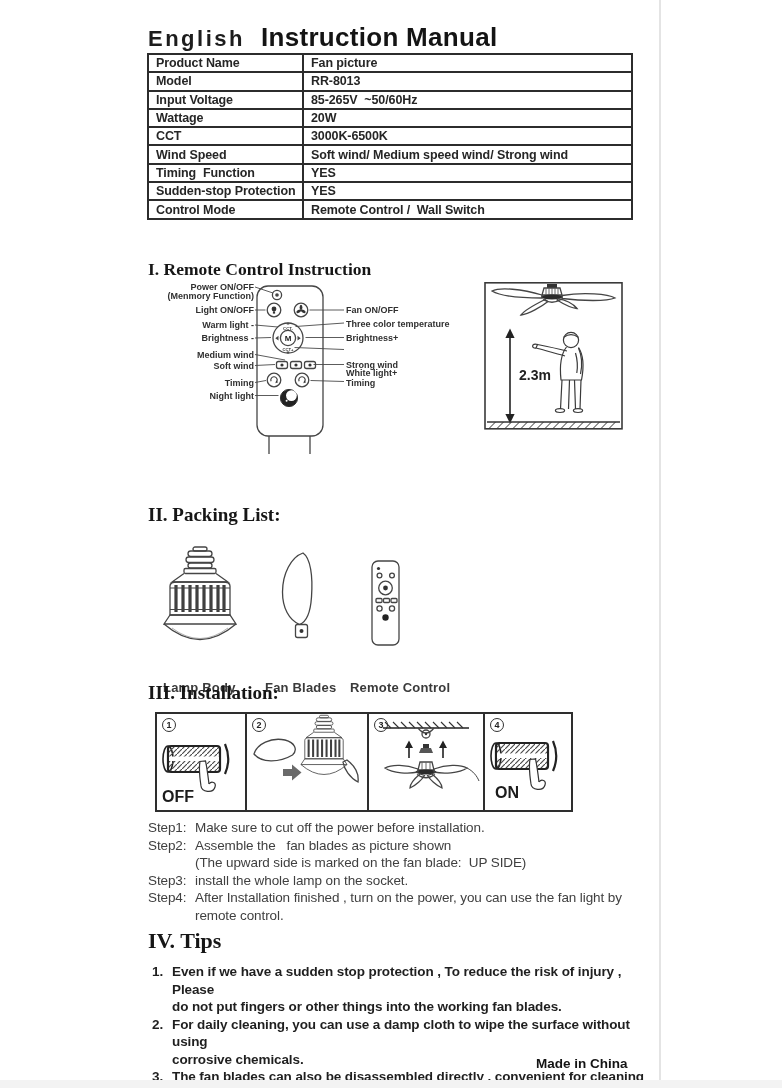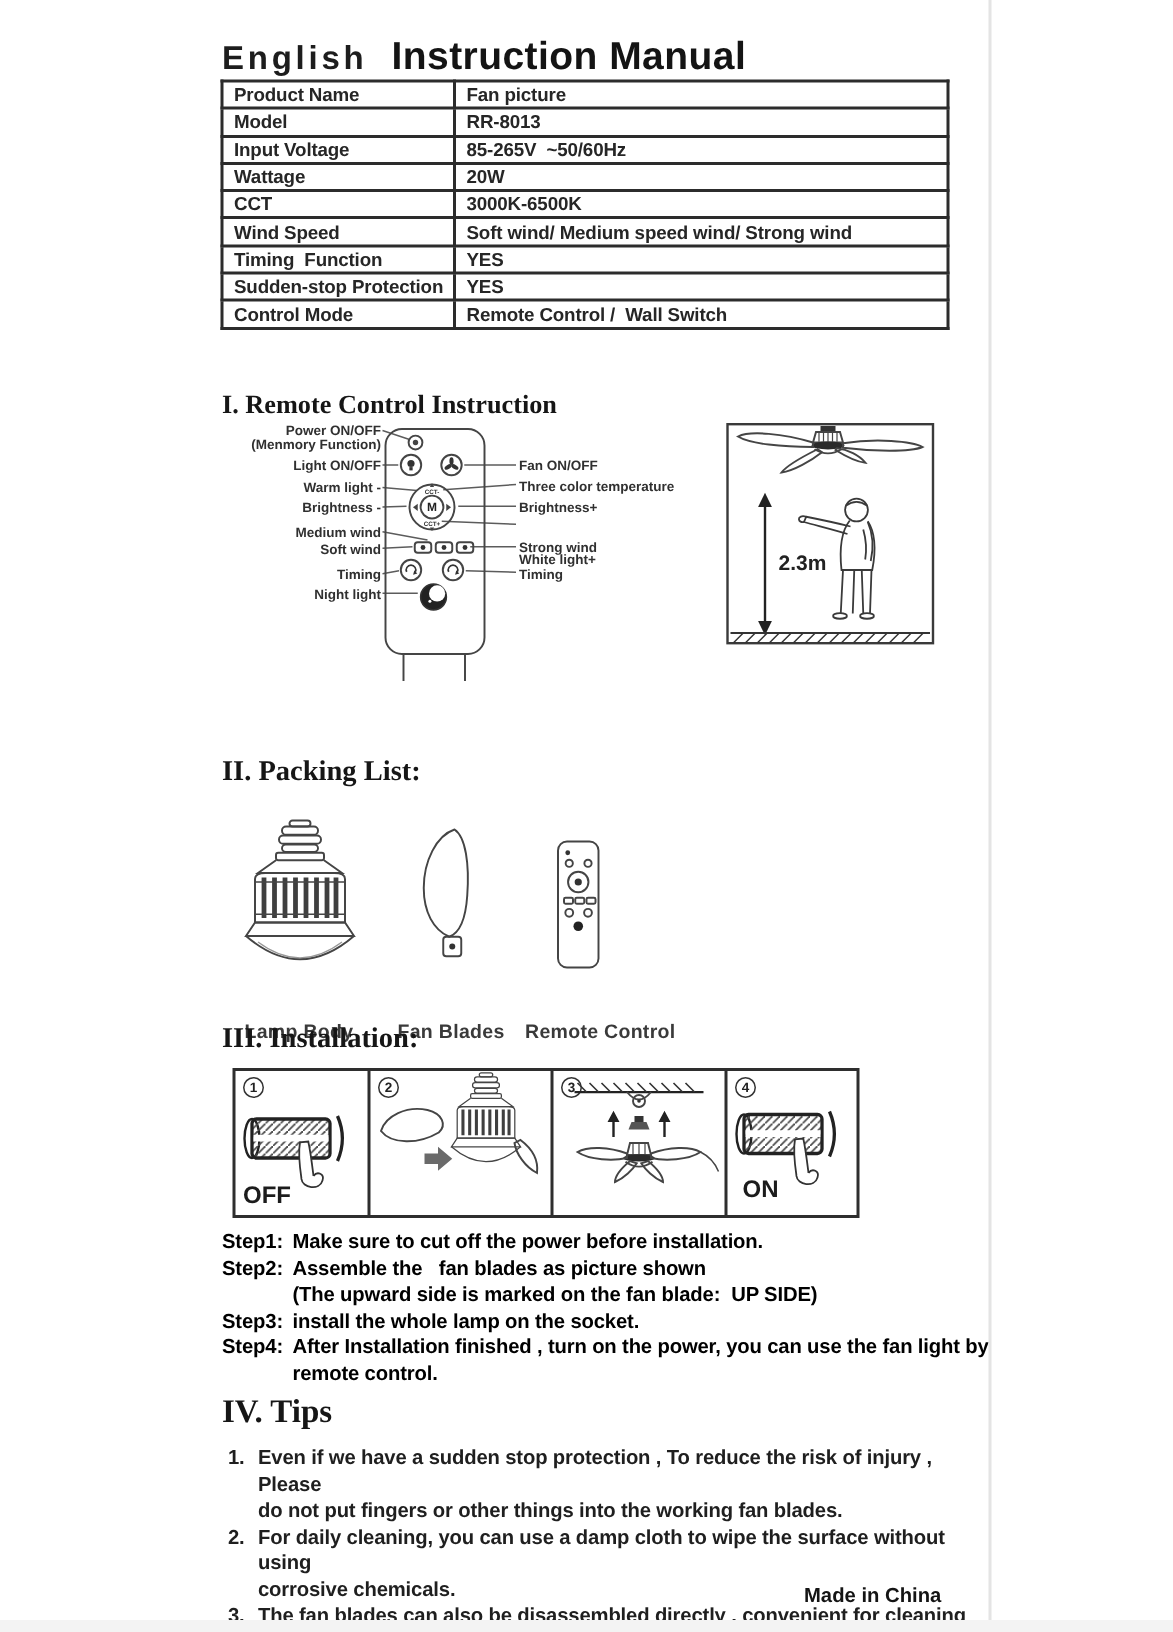--- a/index.html
+++ b/index.html
@@ -28,21 +28,21 @@
   .pack-lbl { position:absolute; font-size:13px; font-weight:700; color:#3a3a3a; letter-spacing:0.2px;margin-top:26px; }
 
   
   .panels { left:155px; top:712px; width:418px; height:100px; border:2px solid #2e2e2e; display:flex; background:#fff; }
   .panel { position:relative; height:100%; }
   .panel + .panel { border-left:2px solid #2e2e2e; }
   .badge { position:absolute; top:4px; left:5px; width:14px; height:14px; border:1.3px solid #333; border-radius:50%; font-size:9px; font-weight:700; color:#222; display:flex; align-items:center; justify-content:center; }
 
   
   .steps { left:148px; top:819px; width:520px; }
-  .step { display:flex; font-size:13.5px; font-weight:700; line-height:17.5px; color:#000000; letter-spacing:-0.1px; }
+  .step { display:flex; font-size:13.5px; font-weight:400; line-height:17.5px; color:#404040; letter-spacing:-0.1px; }
   .step-label { flex:0 0 47px; }
   .step-text { white-space:pre-wrap; }
 
   
   .tips { left:152px; top:963px; width:514px; }
   .tip { display:flex; font-size:13.5px; font-weight:700; line-height:17.5px; color:#1f1f1f; letter-spacing:-0.1px; }
   .tip-num { flex:0 0 20px; }
   .tip-text { white-space:pre-wrap; }
 
   .footer-made { left:536px; top:1056px; font-size:13.5px; font-weight:800; color:#141414; }

